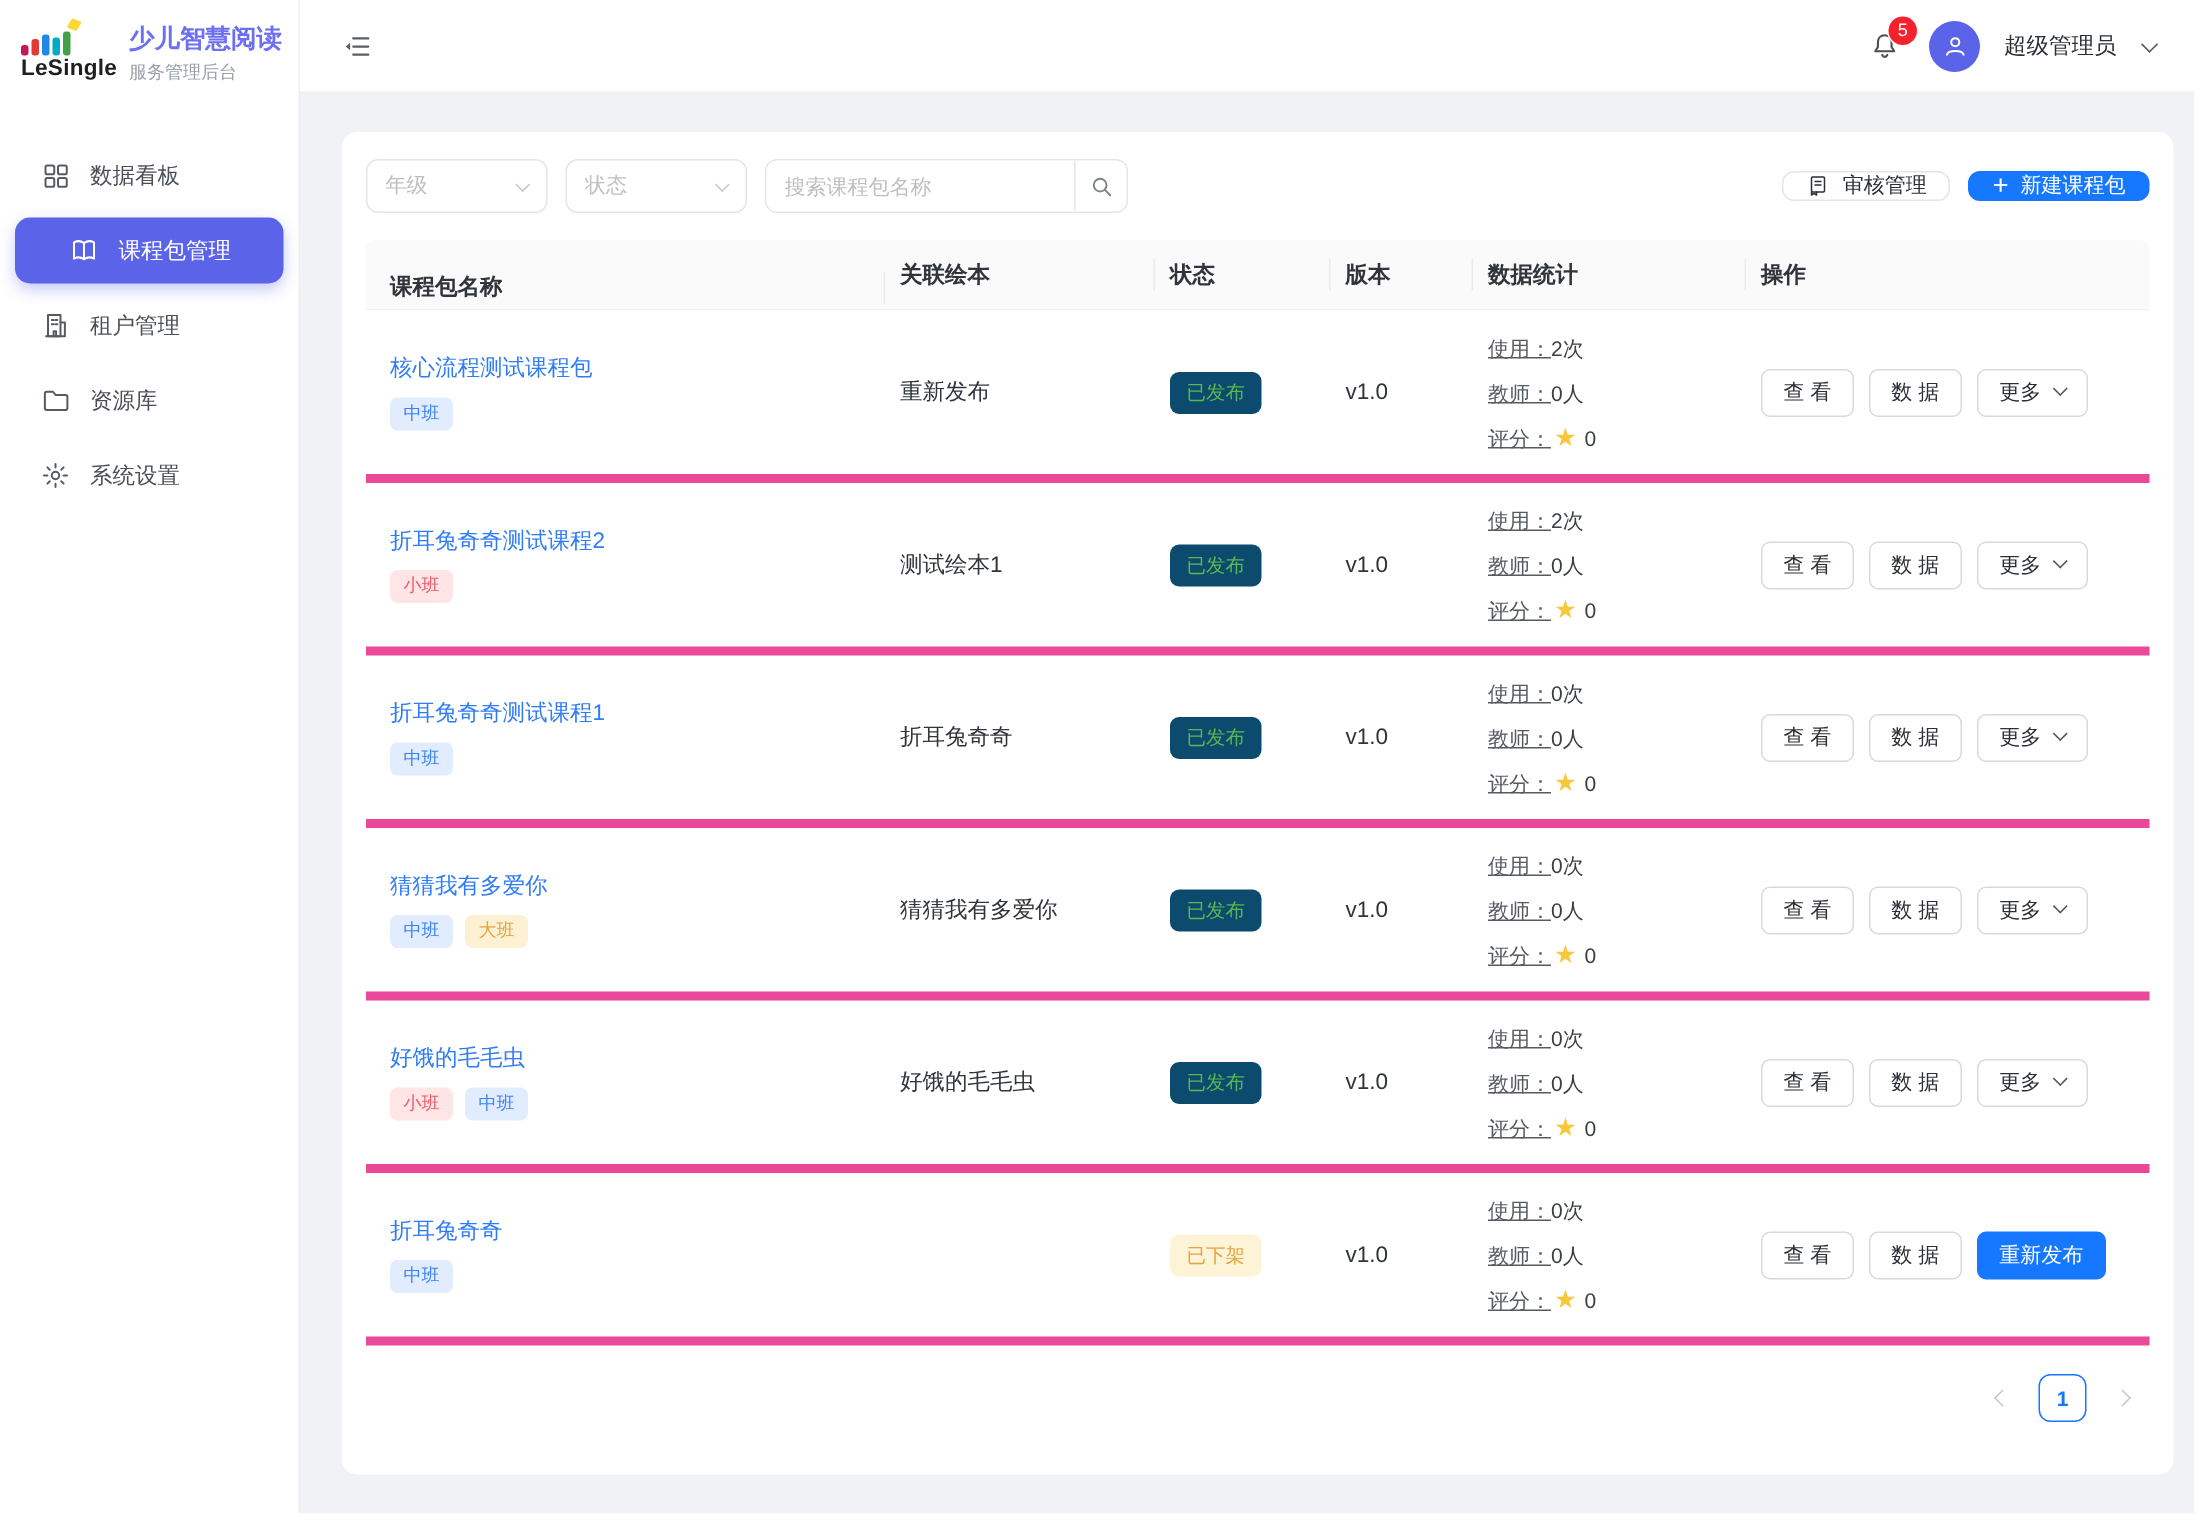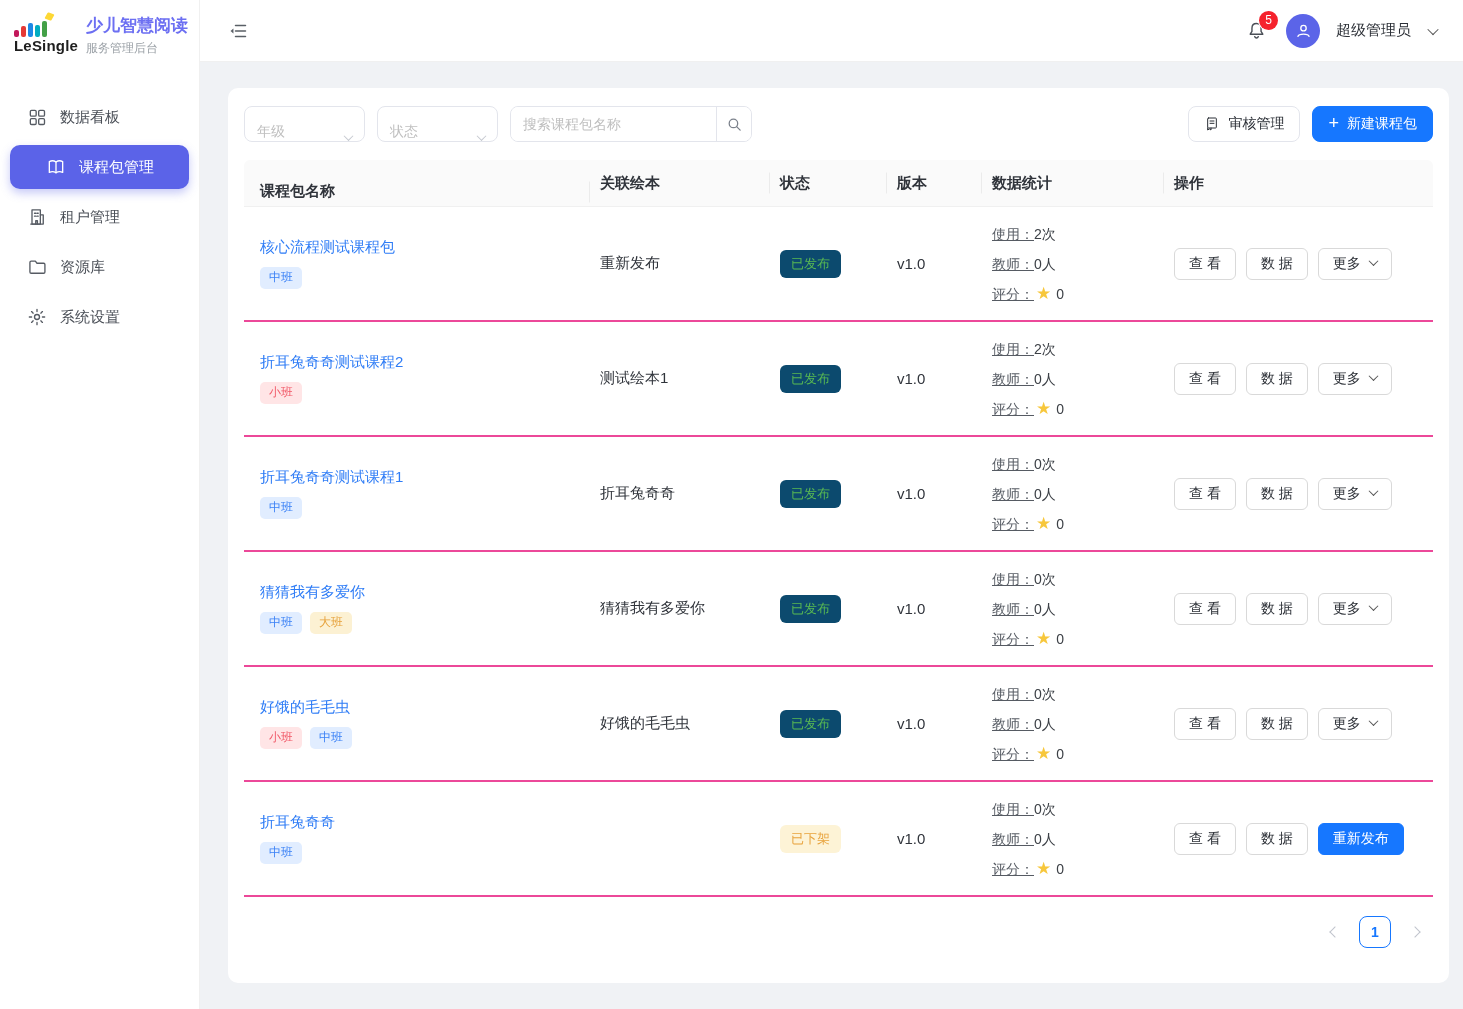--- a/index.html
+++ b/index.html
@@ -43,41 +43,41 @@
   .user-name { font-size:15px; color:#2b2f36; cursor:pointer; }
   .chev { display:inline-block; width:8px; height:8px; border-right:1.6px solid currentColor; border-bottom:1.6px solid currentColor; transform:rotate(45deg) translate(-1px,-1px); }
   .user-chev { color:#555; margin-left:2px; }
 
   
   .main { flex:1; background:#f0f2f5; padding:26px 14px 26px 28px; min-height:0; }
   .card { background:#fff; border-radius:10px; height:895px; overflow:hidden; }
 
   
   .filter-bar { display:flex; align-items:center; gap:12px; padding:18px 16px 0 16px; }
-  .select { width:121px; height:36px; border:1px solid #e3e5ec; border-radius:8px; display:flex; align-items:flex-end; justify-content:space-between; padding:0 12px; font-size:14px; color:#bfbfbf; background:#fff; cursor:pointer; }
+  .select { width:121px; height:36px; border:1px solid #e3e5ec; border-radius:8px; display:flex; align-items:center; justify-content:space-between; padding:0 12px; font-size:14px; color:#bfbfbf; background:#fff; cursor:pointer; }
   .select .chev { color:#c6c9d0; width:7px; height:7px; }
   .search-box { width:242px; height:36px; border:1px solid #e3e5ec; border-radius:8px; display:flex; align-items:stretch; overflow:hidden; background:#fff; }
   .search-box input { flex:1; border:none; outline:none; padding:0 12px; font-size:14px; color:#333; font-family:inherit; }
   .search-box input::placeholder { color:#bfbfbf; }
   .search-btn { width:38px; border-left:1px solid #e3e5ec; display:flex; align-items:center; justify-content:center; cursor:pointer; background:#fff; }
   .search-btn svg { width:17px; height:17px; stroke:#7c828c; stroke-width:1.8; fill:none; stroke-linecap:round; }
   .filter-right { margin-left:auto; display:flex; gap:12px; }
-  .btn { height:36px; border-radius:8px; display:inline-flex; align-items:center; gap:8px; font-size:14px; padding:0 15px; cursor:pointer; font-family:inherit; }
+  .btn { height:20px; border-radius:8px; display:inline-flex; align-items:center; gap:8px; font-size:14px; padding:0 15px; cursor:pointer; font-family:inherit; }
   .btn-outline { background:#fff; border:1px solid #e3e5ec; color:#2b2f36; }
   .btn-outline svg { width:16px; height:16px; stroke:#2b2f36; stroke-width:1.5; fill:none; stroke-linecap:round; stroke-linejoin:round; }
   .btn-primary { background:#1677ff; border:1px solid #1677ff; color:#fff; }
   .plus { font-size:18px; line-height:1; font-weight:400; margin-top:-2px; }
 
   
   .thead, .trow { display:grid; grid-template-columns:356px 180px 117px 95px 182px 1fr; margin:0 16px; }
   .thead { margin-top:18px; height:47px; align-items:center; background:#fafafa; border-bottom:1px solid #f0f0f0; border-radius:6px 6px 0 0; }
   .th { font-size:15px; font-weight:600; color:#30343b; position:relative; }
   .th:first-child { padding-left:16px;margin-top:17px; }
   .th:not(:last-child)::after { content:""; position:absolute; right:10px; top:50%; transform:translateY(-50%); width:1px; height:21px; background:#ebebeb; }
-  .trow { min-height:115px; align-items:center; border-bottom:2px solid #ec4899; }
+  .trow { min-height:115px; align-items:center; border-bottom:6px solid #ec4899; }
   .cell { font-size:15px; color:#30343b; }
   .c-name { padding-left:16px; }
   .pkg-link { color:#2e7cf6; text-decoration:none; font-size:15px; cursor:pointer; display:inline-block; }
   .tag-list { margin-top:10px; display:flex; gap:8px; }
   .tag { font-size:12px; padding:3px 9px; border-radius:5px; line-height:1.3; }
   .tag-blue  { background:#e1edff; color:#3b82f6; }
   .tag-red   { background:#ffe5e6; color:#f15968; }
   .tag-yellow{ background:#fcf1d3; color:#e6a23c; }
   .badge-st { display:inline-block; font-size:13px; padding:5px 11px; border-radius:6px; }
   .badge-green  { background:#0c4a6e; color:#58b852; }

